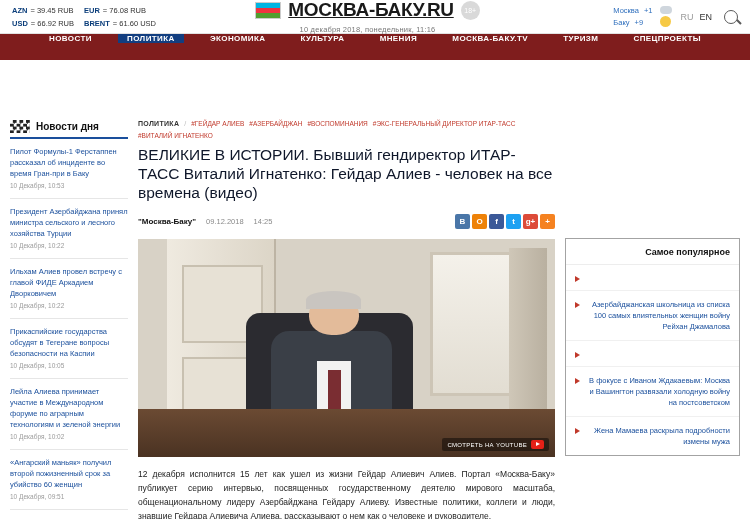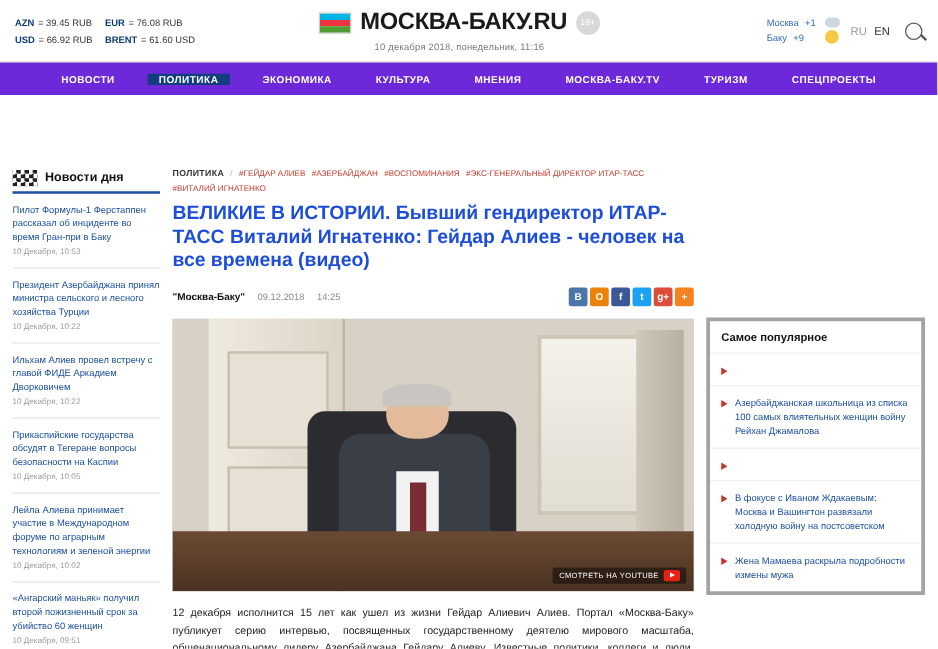--- a/index.html
+++ b/index.html
@@ -7,21 +7,21 @@
     margin: 0; padding: 0;
     width: 750px; height: 519px;
     overflow: hidden;
     background: #ffffff;
     font-family: "Liberation Sans", sans-serif;
   }
   .page { width: 750px; height: 519px; position: relative; background: #fff; }
 
   
   .topbar {
-    height: 50px;
+    height: 34px;
     display: flex;
     align-items: center;
     padding: 0 12px;
     border-bottom: 1px solid #e2e2e2;
     background: #fff;
   }
   .rates {
     width: 150px;
     font-size: 7.5px;
     line-height: 13px;
@@ -51,20 +51,21 @@
   .logo-flag i { flex: 1; display: block; }
   .flag-b { background: #00b5e2; }
   .flag-r { background: #ef3340; }
   .flag-g { background: #509e2f; }
   .logo-text {
     font-size: 19px;
     font-weight: bold;
     color: #1a1a1a;
     letter-spacing: -0.3px;
     white-space: nowrap;
+    text-decoration: underline;
   }
   .logo-badge {
     width: 19px; height: 19px; border-radius: 50%;
     background: #d9d9d9; color: #fff; font-size: 7px;
     display: flex; align-items: center; justify-content: center;
   }
   .logo-date {
     font-size: 7.5px; color: #777; margin-top: 4px; letter-spacing: 0.2px;
   }
 
@@ -89,23 +90,23 @@
     position: relative; margin-left: 4px;
   }
   .search-ic::after {
     content: ""; position: absolute; width: 6px; height: 1.6px; background: #5a5a5a;
     transform: rotate(45deg); right: -5px; bottom: 0px;
   }
 
   
   .nav {
     height: 26px;
-    background: #6d28d9;
-    display: flex;
-    align-items: center;
+    background: #7f1d1d;
+    display: flex;
+    align-items: flex-start;
     padding: 0 40px;
     justify-content: space-between;
   }
   .nav a {
     color: #fff;
     font-size: 8px;
     font-weight: bold;
     letter-spacing: 0.4px;
     display: flex;
     align-items: center;
@@ -140,22 +141,22 @@
   
   .center { flex: 1; min-width: 0; }
   .tags { display: flex; flex-wrap: wrap; gap: 5px; align-items: center; margin-bottom: 6px; }
   .tags .cat { font-size: 7px; color: #333; font-weight: bold; letter-spacing: .3px; }
   .tags .sep { color: #bbb; font-size: 7px; }
   .tags .tag { font-size: 6.5px; color: #c0392b; }
   h1.title {
     margin: 0 0 8px 0;
     font-size: 15.5px;
     line-height: 19px;
-    color: #1d4ed8;
-    font-weight: bold;
+    color: #0f172a;
+    font-weight: normal;
   }
   .byline { display: flex; align-items: center; gap: 10px; padding: 4px 0 6px 0; }
   .byline .src { font-size: 8px; font-weight: bold; color: #111; }
   .byline .dt { font-size: 7.5px; color: #8a8a8a; }
   .share { margin-left: auto; display: flex; gap: 2px; }
   .share span {
     width: 15px; height: 15px; border-radius: 2px; color: #fff;
     font-size: 8px; font-weight: bold;
     display: flex; align-items: center; justify-content: center;
   }
@@ -243,21 +244,21 @@
   .article p {
     margin: 0 0 7px 0;
     font-size: 8.5px;
     line-height: 14px;
     color: #222;
     text-align: justify;
   }
 
   
   .right { width: 175px; flex: 0 0 175px; padding-top: 118px; }
-  .pop-box { border: 3px solid #a3a3a3; }
+  .pop-box { border: 1px solid #a3a3a3; text-align: right; }
   .pop-head {
     font-size: 9px; font-weight: bold; color: #111;
     padding: 8px 9px 7px 9px; border-bottom: 1px solid #ededed;
   }
   .pop-item { display: flex; gap: 6px; padding: 8px 9px; border-bottom: 1px solid #f0f0f0; }
   .pop-item:last-child { border-bottom: none; }
   .arrow {
     width: 0; height: 0; flex: 0 0 auto; margin-top: 3px;
     border-left: 5px solid #c0392b;
     border-top: 3.5px solid transparent;

